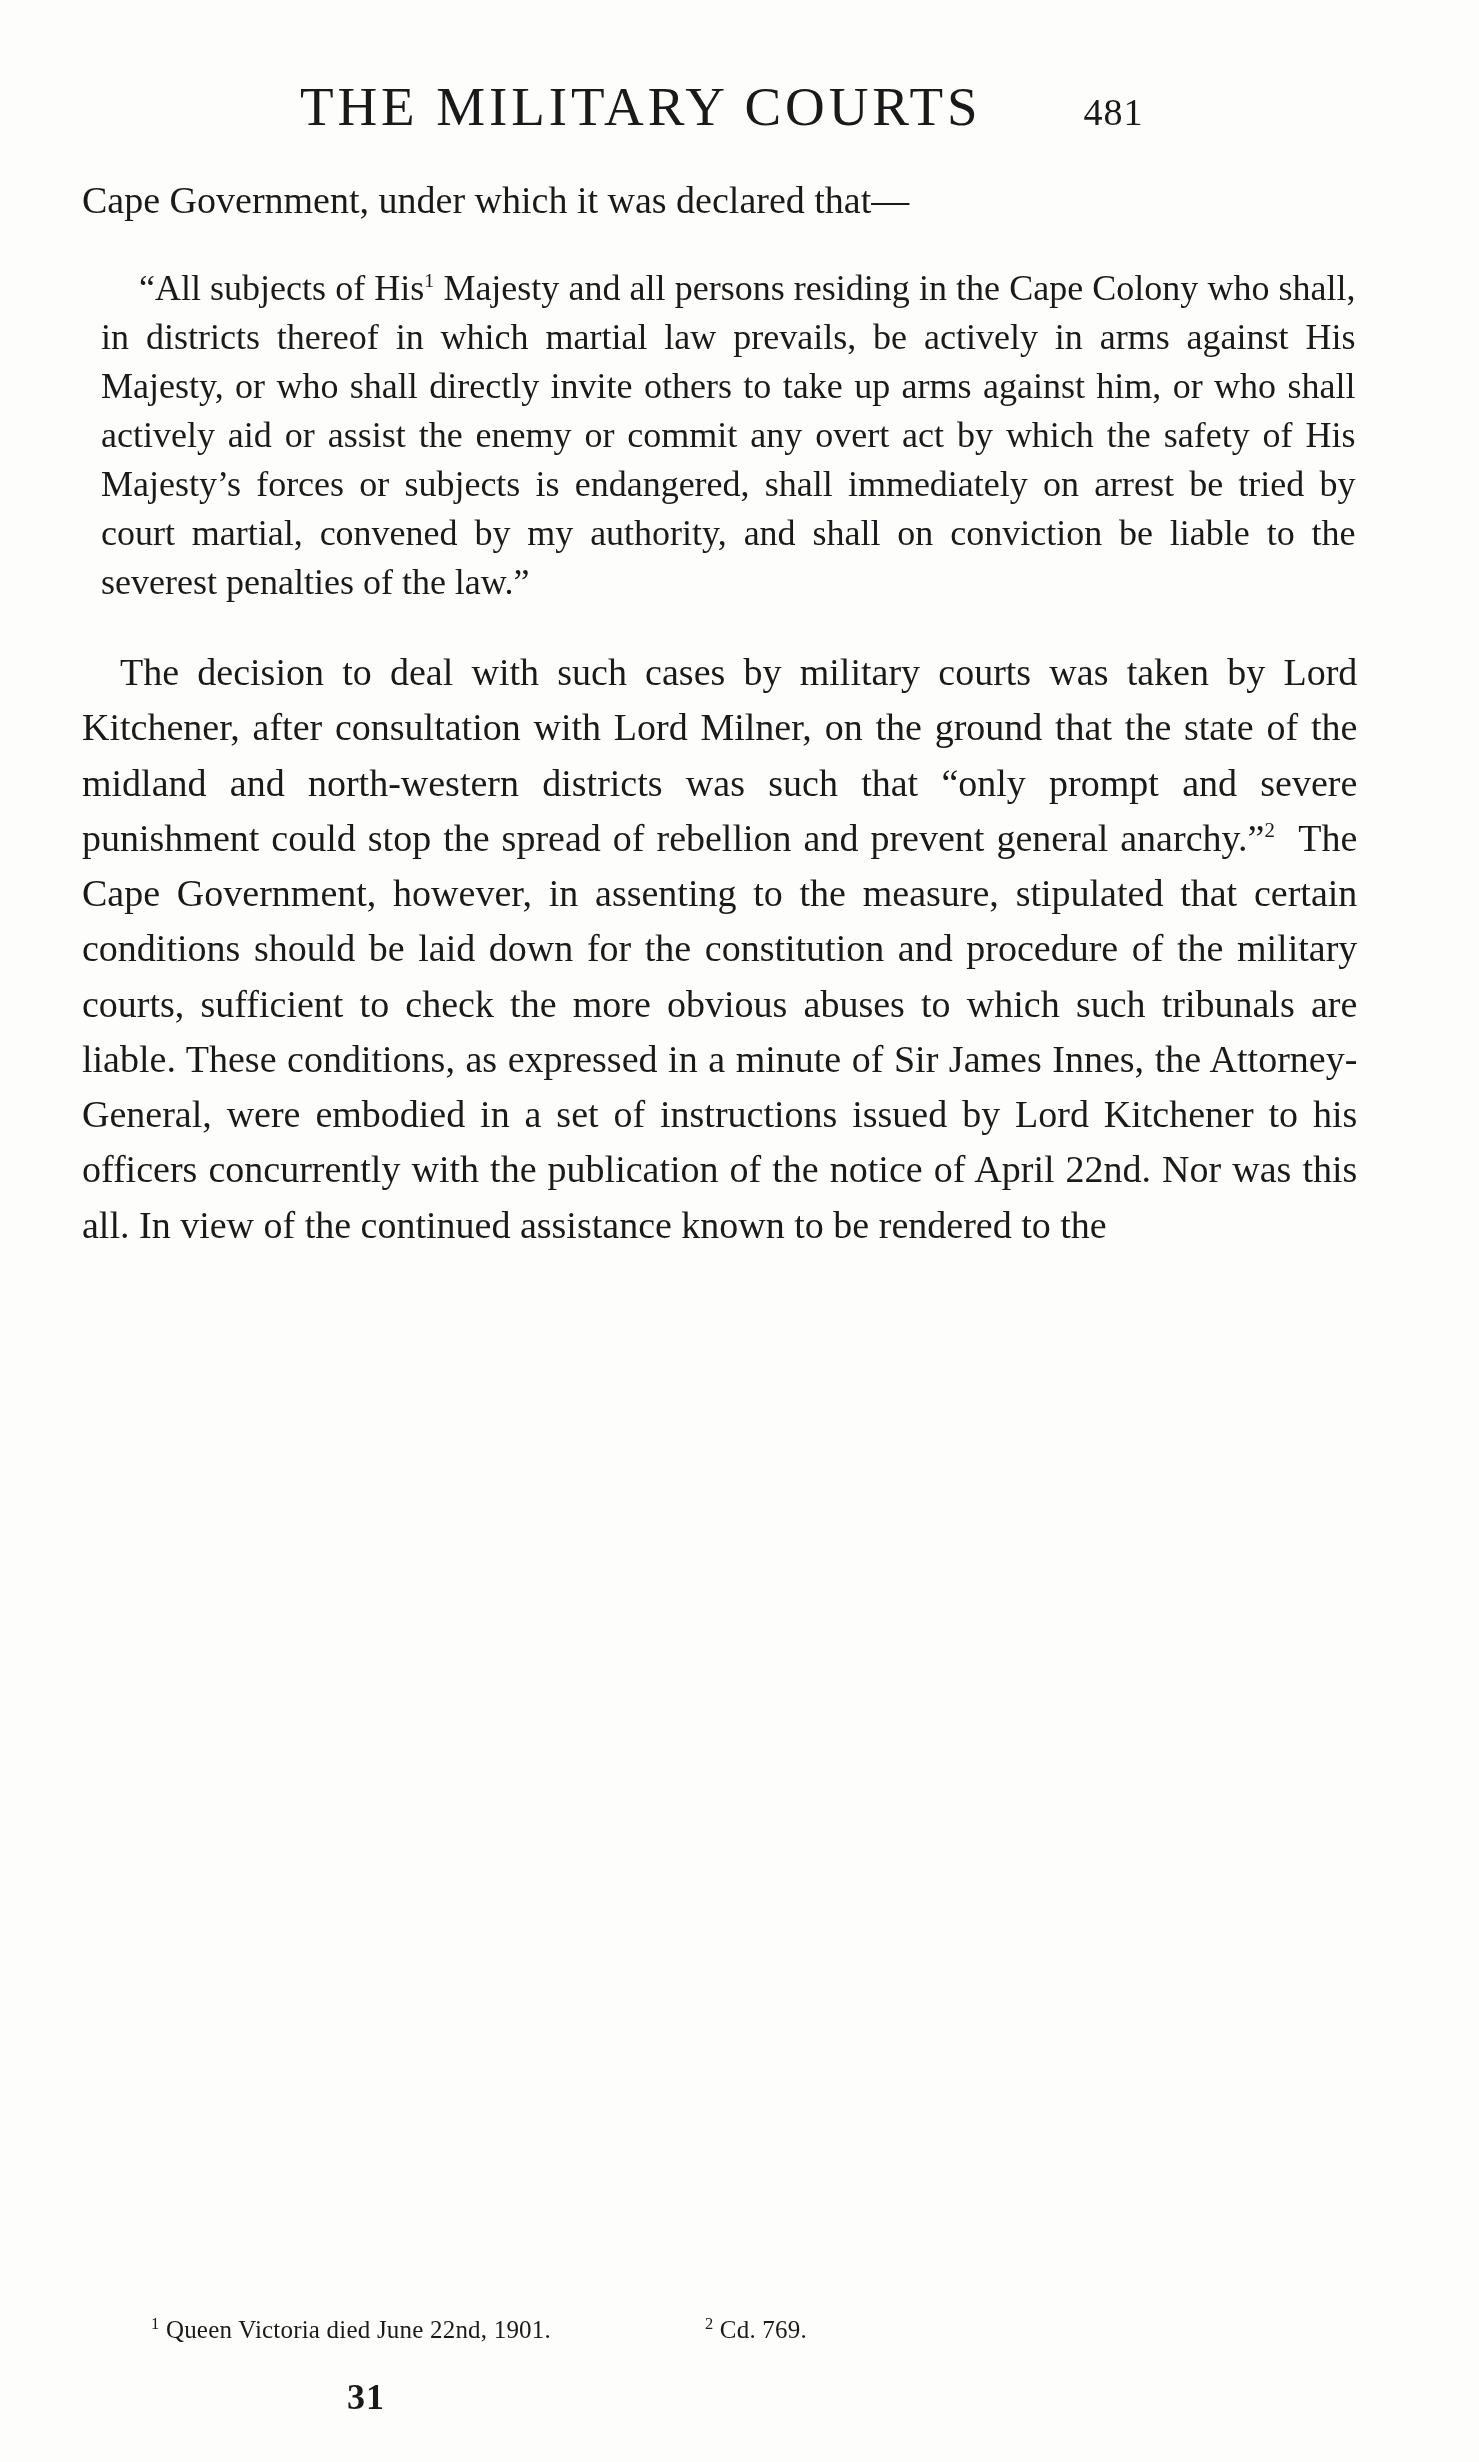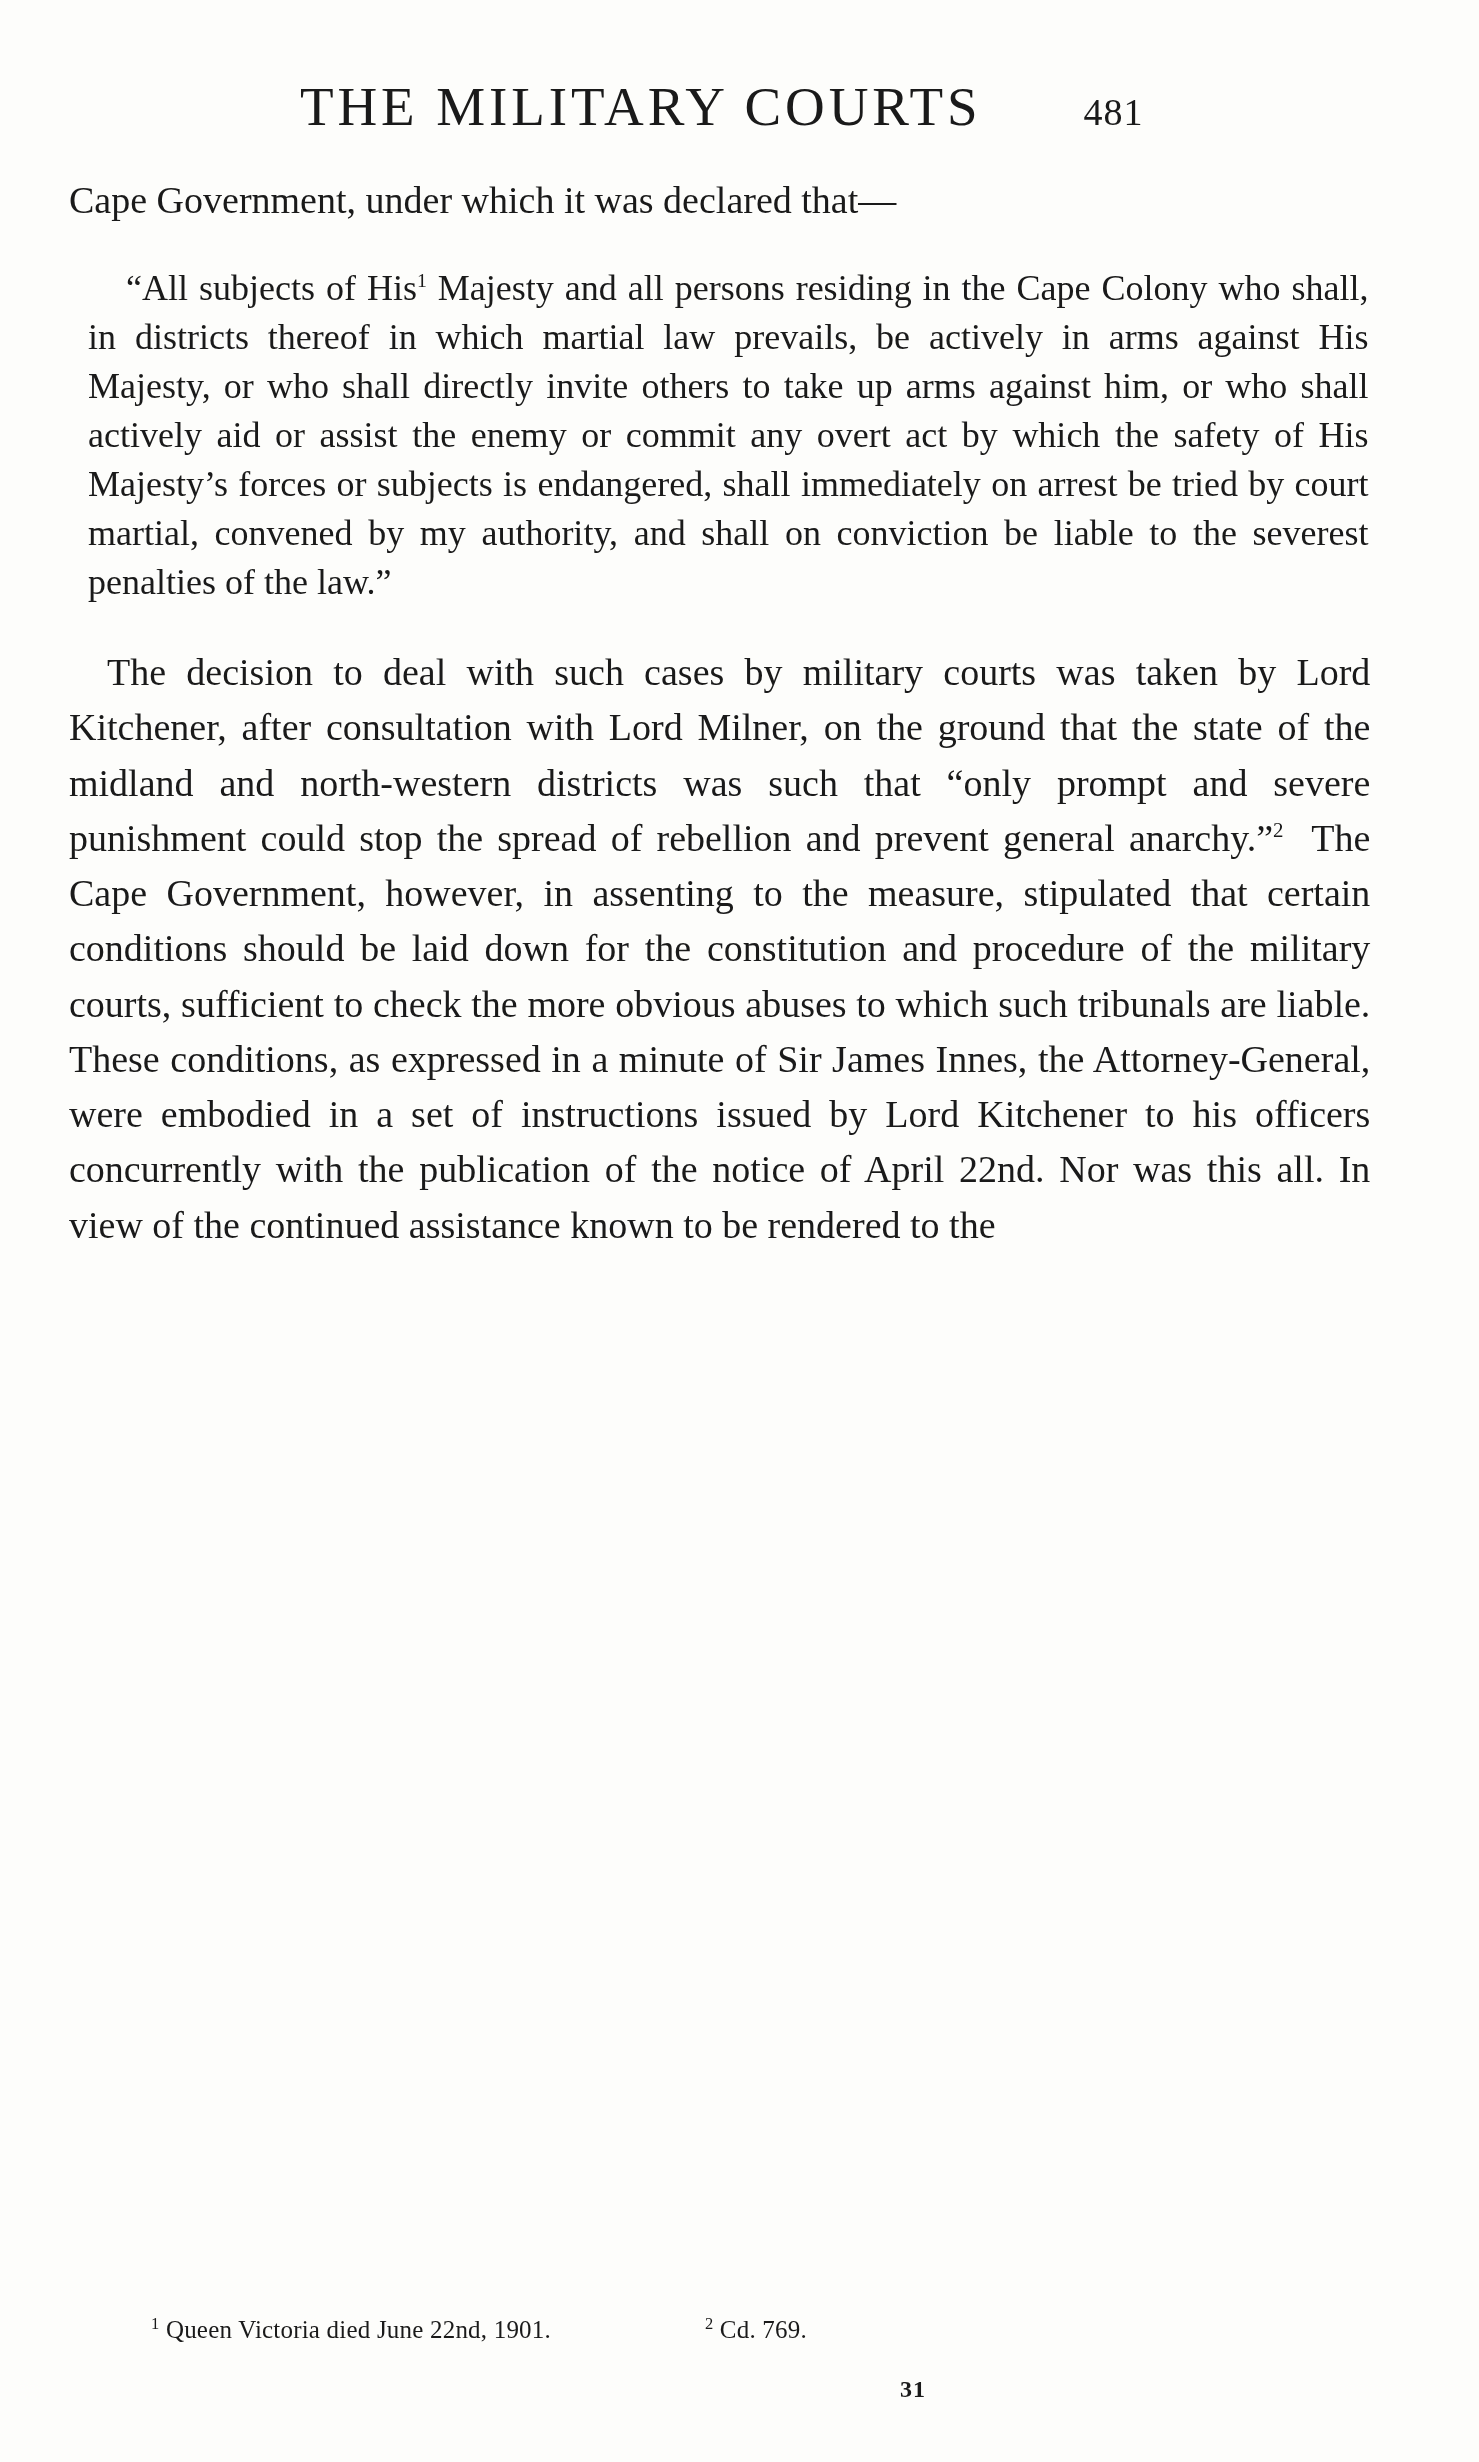--- a/index.html
+++ b/index.html
@@ -41,21 +41,21 @@
     white-space: nowrap;
   }
   .runhead-folio {
     font-size: 38px;
     margin-left: 102px;
     letter-spacing: 0.9px;
     text-align: center;
   }
   
   p {
-    margin: 3px;
+    margin: 16px;
     font-size: 38px;
     line-height: 1.455;
     text-align: justify;
     text-justify: inter-word;
   }
   p.first {
     text-indent: 0;
   }
   .quote {
     margin-top: 36px;
@@ -97,23 +97,22 @@
     white-space: nowrap;
   }
   .fn-1 { margin-left: 85px; }
   .fn-2 { margin-left: 154px; }
   .fn sup { font-size: 0.66em; }
   .pagenum {
     position: absolute;
     left: 0;
     right: 0;
     top: 2376px;
-    text-align: center;
     padding-left: 347px;
-    font-size: 24px;
+    font-size: 36px;
     font-weight: bold;
     letter-spacing: 0.9px;
   }
 </style>
 </head>
 <body>
 
 <div class="page">
   <div class="content">
 

